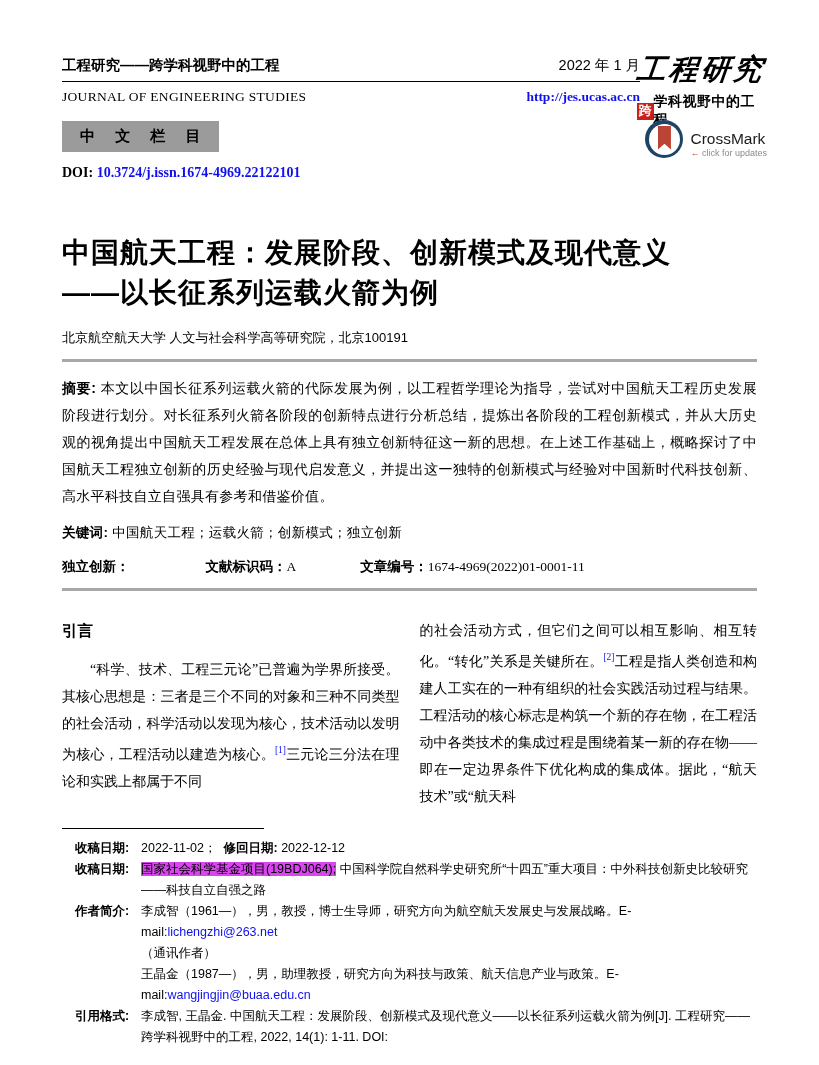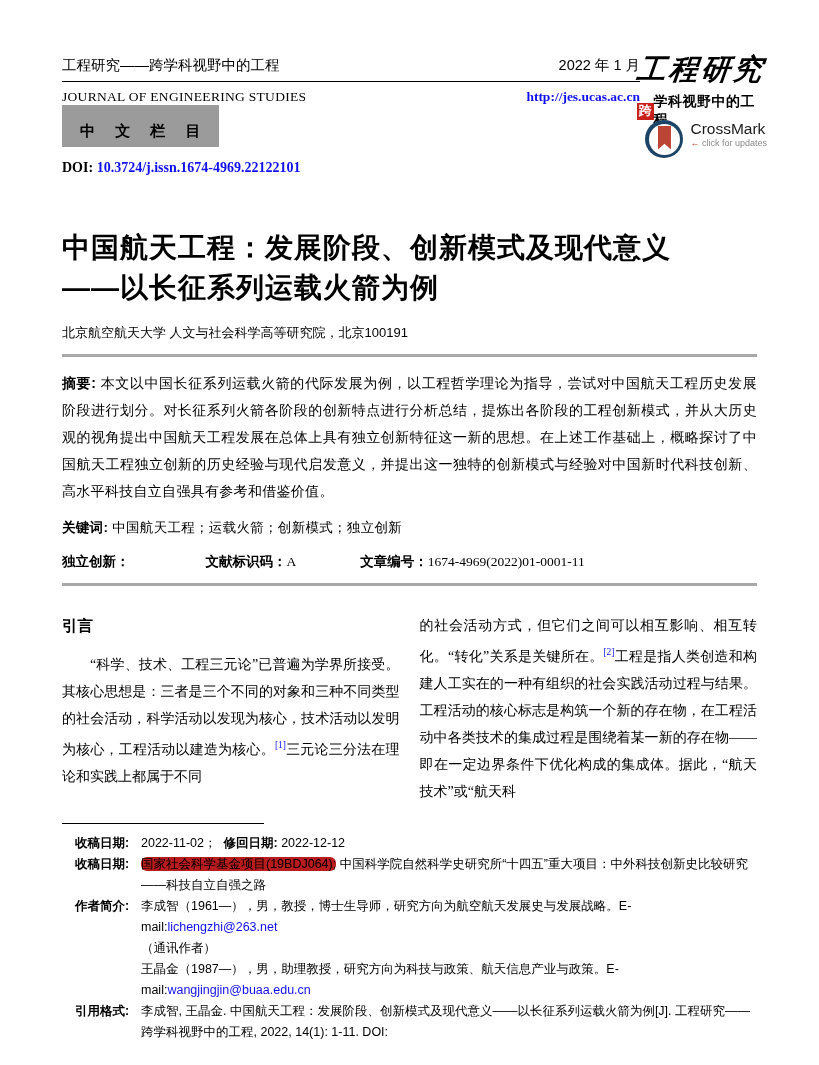--- a/index.html
+++ b/index.html
@@ -10,37 +10,37 @@
     margin:0 auto;
     background:#ffffff;
     padding:56px 62px 0 62px;
     font-family:"Liberation Sans","DejaVu Sans",sans-serif;
     color:#000;
     overflow:hidden;
   }
   
   .header-left { width:578px; }
   .hdr-row1 { display:flex; justify-content:space-between; align-items:flex-end; padding-bottom:6px; border-bottom:1.5px solid #000; }
-  .journal-cn { font-size:14.5px; font-weight:normal; }
+  .journal-cn { font-size:14.5px; font-weight:bold; }
   .hdr-date { font-size:14.5px; }
   .hdr-row2 { display:flex; justify-content:space-between; align-items:flex-start; padding-top:7px; }
   .journal-en { font-family:"Liberation Serif","DejaVu Serif",serif; font-size:13.5px; letter-spacing:0.3px; }
   .hdr-url { font-size:13.5px; font-weight:bold; color:#1010ee; text-decoration:none; font-family:"Liberation Serif","DejaVu Serif",serif; }
   
   .brand { position:absolute; top:50px; right:52px; width:130px; }
   .brand-calli { font-family:"DejaVu Serif","Liberation Serif",serif; font-style:italic; font-weight:bold; font-size:29px; letter-spacing:3px; white-space:nowrap; transform:skewX(-6deg); }
   .brand-sub { margin-top:3px; display:flex; align-items:center; }
   .kua-box { display:inline-flex; align-items:center; justify-content:center; width:17px; height:17px; background:#c8201b; color:#fff; font-size:13px; font-weight:bold; }
   .brand-subtext { font-size:14px; font-weight:bold; letter-spacing:0.5px; }
   
-  .badge { display:inline-block; background:#9b9b9b; color:#000; font-size:15px; font-weight:bold; letter-spacing:8px; padding:17px 10px 6px 18px; }
+  .badge { display:inline-block; margin-top:16px; background:#9b9b9b; color:#000; font-size:15px; font-weight:bold; letter-spacing:8px; padding:6px 10px 6px 18px; }
   .doi-row { margin-top:13px; font-size:14px; font-weight:bold; font-family:"Liberation Serif","DejaVu Serif",serif; }
   .doi-link { color:#1010ee; text-decoration:none; }
   
-  .crossmark { position:absolute; top:120px; right:52px; display:flex; align-items:flex-start; gap:7px; cursor:pointer;padding-left:20px; }
+  .crossmark { position:absolute; top:120px; right:52px; display:flex; align-items:flex-end; gap:7px; cursor:pointer;padding-left:20px; }
   .cm-circle { width:38px; height:38px; border-radius:50%; background:#1c4466; display:flex; align-items:center; justify-content:center; }
   .cm-inner { width:31px; height:31px; border-radius:50%; background:#ffffff; display:flex; align-items:flex-start; justify-content:center; overflow:hidden; }
   .cm-ribbon { width:13px; height:24px; margin-top:2px; background:#bc4434; clip-path:polygon(0 0,100% 0,100% 100%,50% 76%,0 100%); }
   .cm-text-name { font-size:15.5px; color:#1a1a1a; font-family:"Liberation Sans","DejaVu Sans",sans-serif; }
   .cm-text-tag { font-size:9px; color:#8a8a8a; }
   .cm-arrow { color:#bc4434; font-weight:bold; }
   
   .title { margin-top:52px; font-size:28px; font-weight:bold; line-height:40px; letter-spacing:1px; }
   .authors { margin-top:26px; font-family:"DejaVu Serif","Liberation Serif",serif; font-size:20px; }
   .authors sup { color:#1010ee; font-size:11px; }
@@ -58,21 +58,21 @@
   .col { flex:1; font-size:14px; line-height:27px; text-align:justify; font-family:"Liberation Serif","DejaVu Serif",serif; }
   .col h3 { font-size:15.5px; font-weight:bold; font-family:"Liberation Sans","DejaVu Sans",sans-serif; margin-bottom:12px; }
   .col p.indent { text-indent:2em; }
   .col sup { color:#1010ee; font-size:9.5px; font-family:"Liberation Serif","DejaVu Serif",serif; }
   
   .fn-sep { width:202px; border-top:1.4px solid #000; margin-top:18px; }
   .footnotes { margin-top:9px; padding-left:13px; font-size:12.5px; line-height:21px; }
   .fn-row { display:flex; }
   .fn-label { flex:0 0 66px; font-weight:bold; white-space:nowrap; }
   .fn-body { flex:1; }
-  .hl-red { background:#b91c1c;border-radius:6px; }
+  .hl-red { background:#d946ef; }
   .link { color:#1010ee; text-decoration:none; }
 </style>
 </head>
 <body>
 
 <div class="page">
 
   
   <div class="header-left">
     <div class="hdr-row1">

